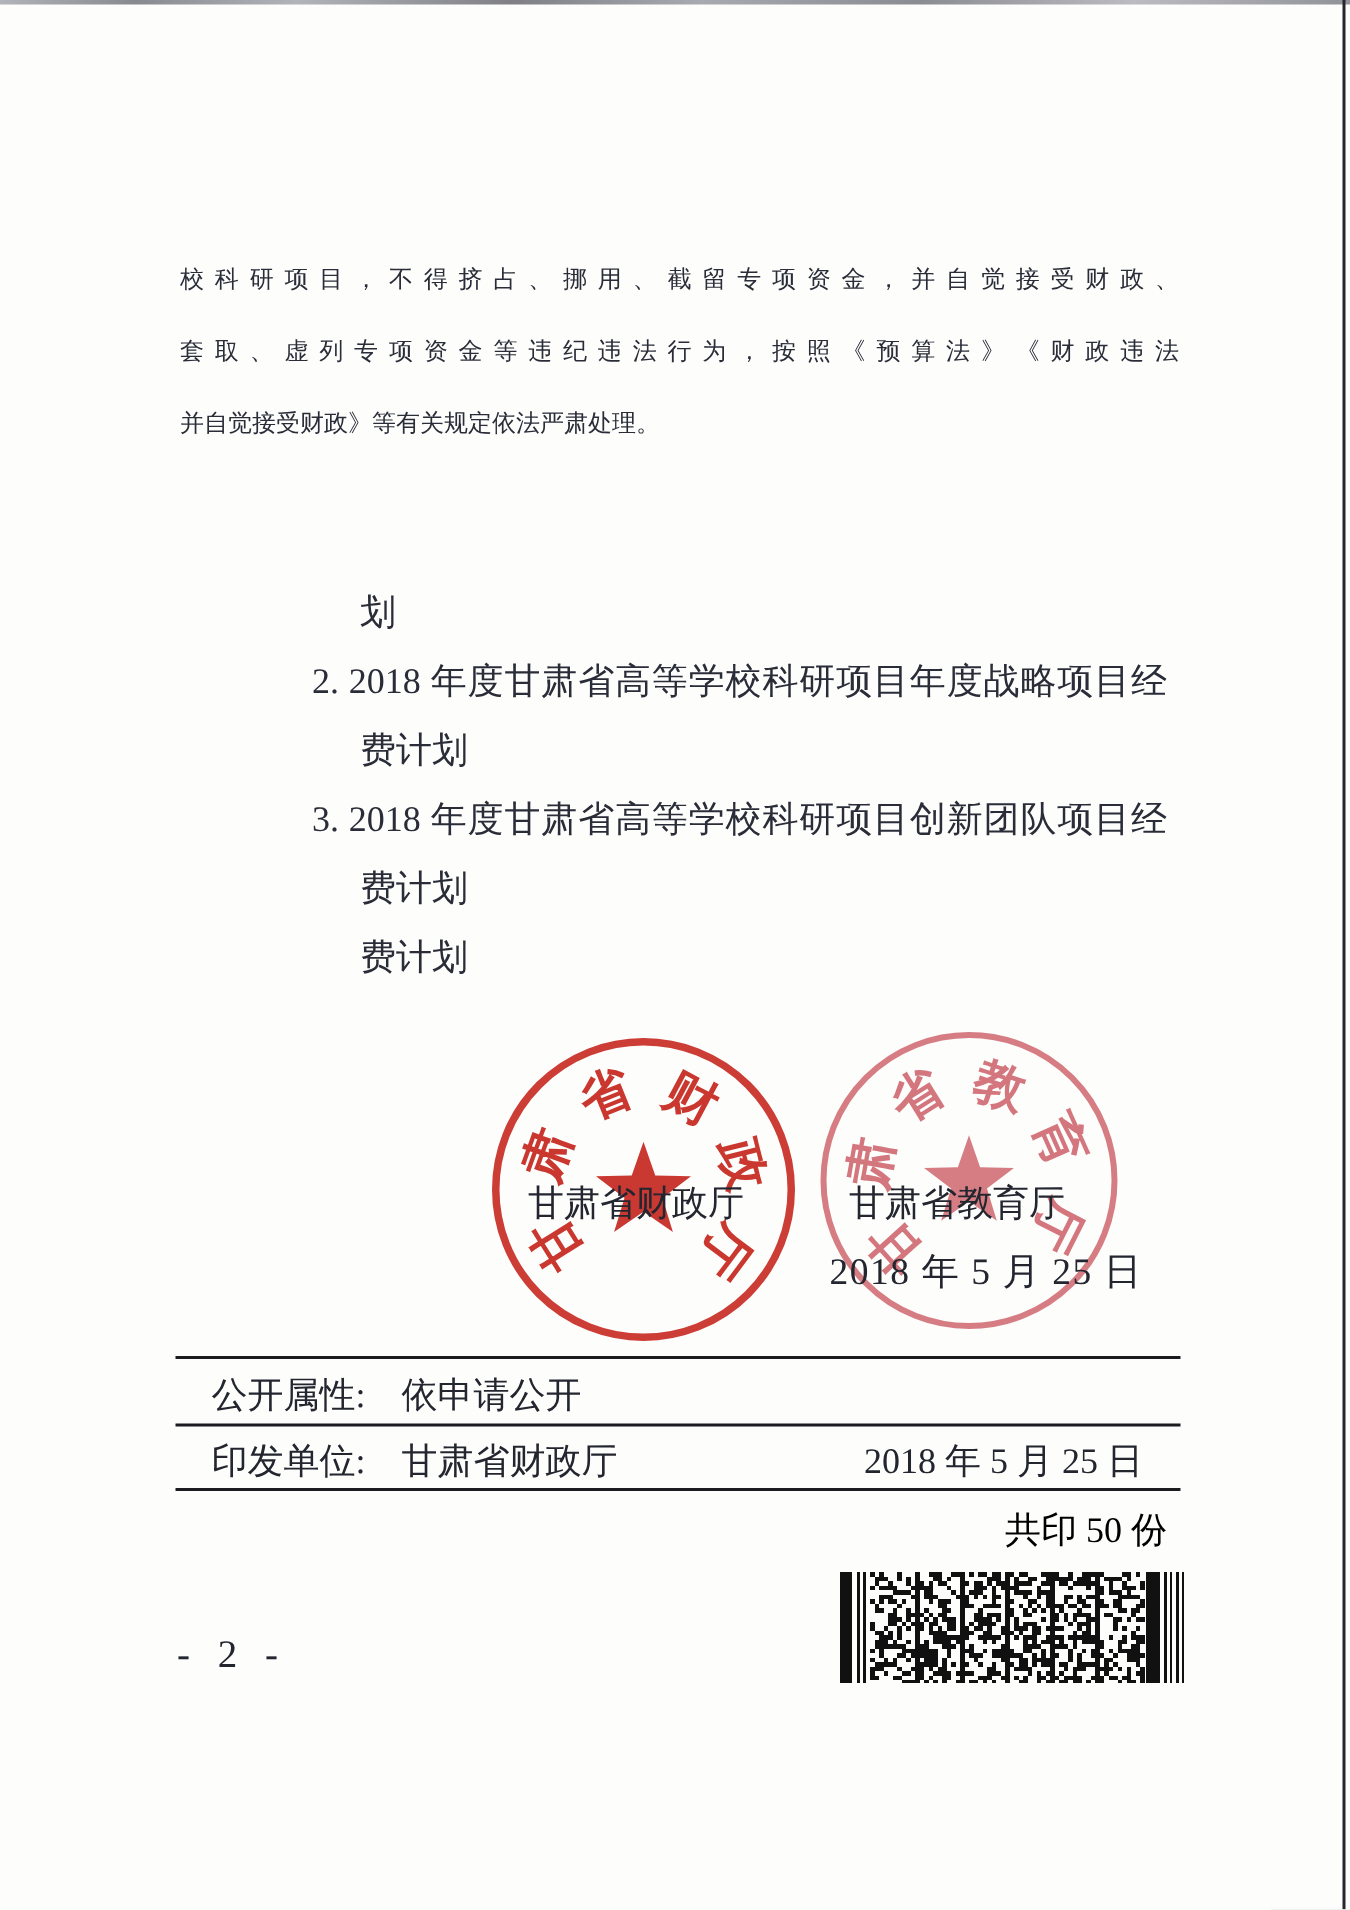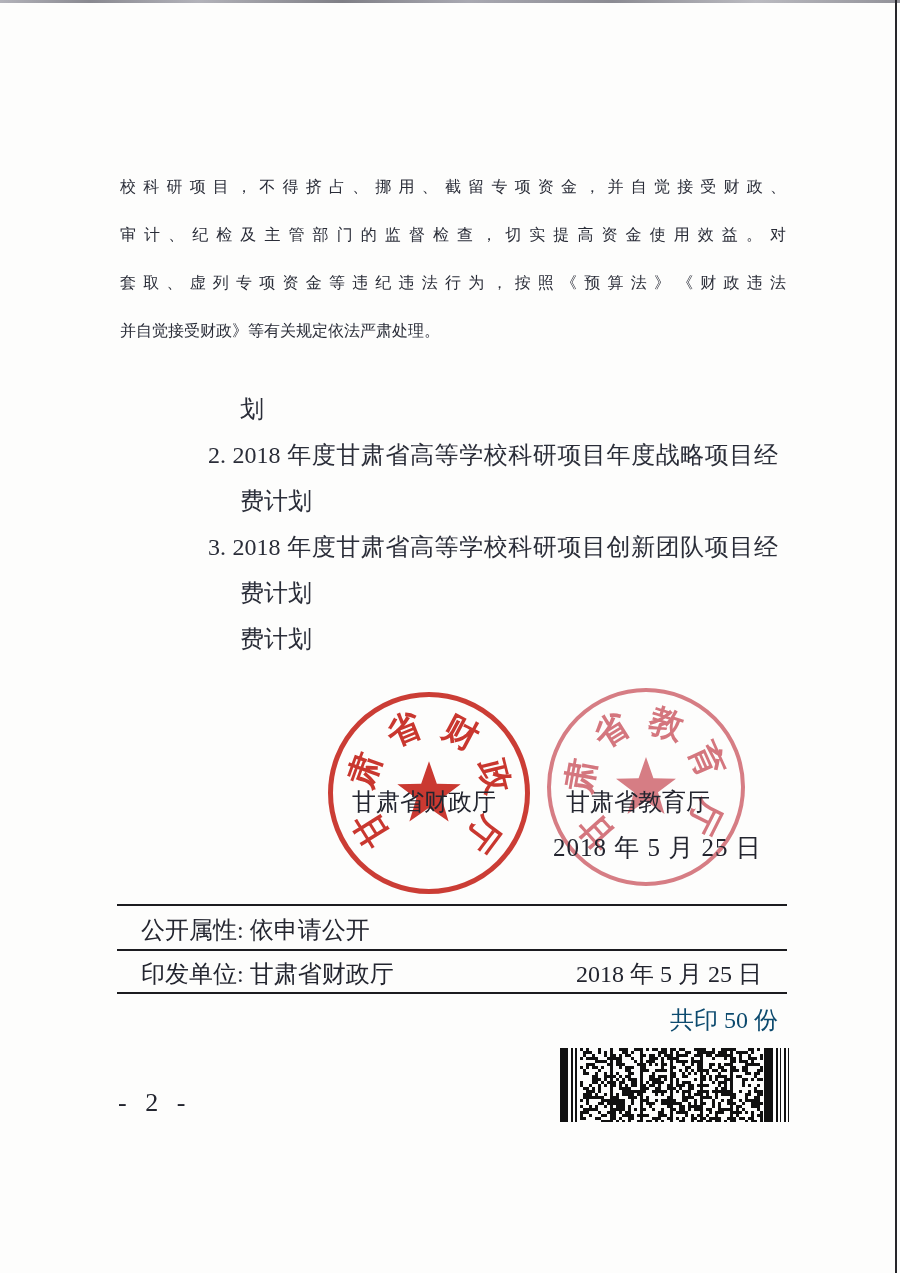--- a/index.html
+++ b/index.html
@@ -44,42 +44,41 @@
   .sig-edu{left:566px;top:786px;}
   .sig-date{position:absolute;left:553px;top:831px;font-size:25px;letter-spacing:1px;color:#23252f;white-space:nowrap;}
 
   
   .rule{position:absolute;left:117px;width:670px;height:2px;background:#1c1c20;}
   .rule1{top:904px;}.rule2{top:949px;}.rule3{top:992px;}
   .f-row{position:absolute;left:120px;font-size:24px;color:#23252f;white-space:nowrap;}
   .f-row1{top:914px;}
   .f-row2{top:958px;}
   .f-label{display:inline-block;margin-left:21px;}
-  .f-value{display:inline-block;margin-left:0;}
+  .f-value{display:inline-block;margin-left:18px;}
   .f-date{position:absolute;left:576px;top:958px;font-size:24px;color:#23252f;white-space:nowrap;}
-  .copies{position:absolute;right:122px;top:1004px;font-size:24px;color:#0c4a6e;white-space:nowrap;}
+  .copies{position:absolute;right:122px;top:1004px;font-size:24px;color:#000000;white-space:nowrap;}
 
   
   .barcode{position:absolute;left:560px;top:1048px;width:230px;height:74px;}
   .barcode svg{display:block;}
 
   
   .pagenum{position:absolute;left:118px;top:1088px;font-size:26px;letter-spacing:6px;color:#23252f;}
 </style>
 </head>
 <body>
 
 <div class="page">
 
   <div class="edge-top"></div>
   <div class="edge-right"></div>
 
   <div class="body-block">
     <div class="tline just">校科研项目，不得挤占、挪用、截留专项资金，并自觉接受财政、</div>
-    <div class="tline just">审计、纪检及主管部门的监督检查，切实提高资金使用效益。对</div>
     <div class="tline just">套取、虚列专项资金等违纪违法行为，按照《预算法》《财政违法</div>
     <div class="tline">并自觉接受财政》等有关规定依法严肃处理。</div>
   </div>
 
   <div class="att-block">
     <div class="att-line att-cont">划</div>
     <div class="att-line att-item just">2. 2018 年度甘肃省高等学校科研项目年度战略项目经</div>
     <div class="att-line att-cont">费计划</div>
     <div class="att-line att-item just">3. 2018 年度甘肃省高等学校科研项目创新团队项目经</div>
     <div class="att-line att-cont">费计划</div>

